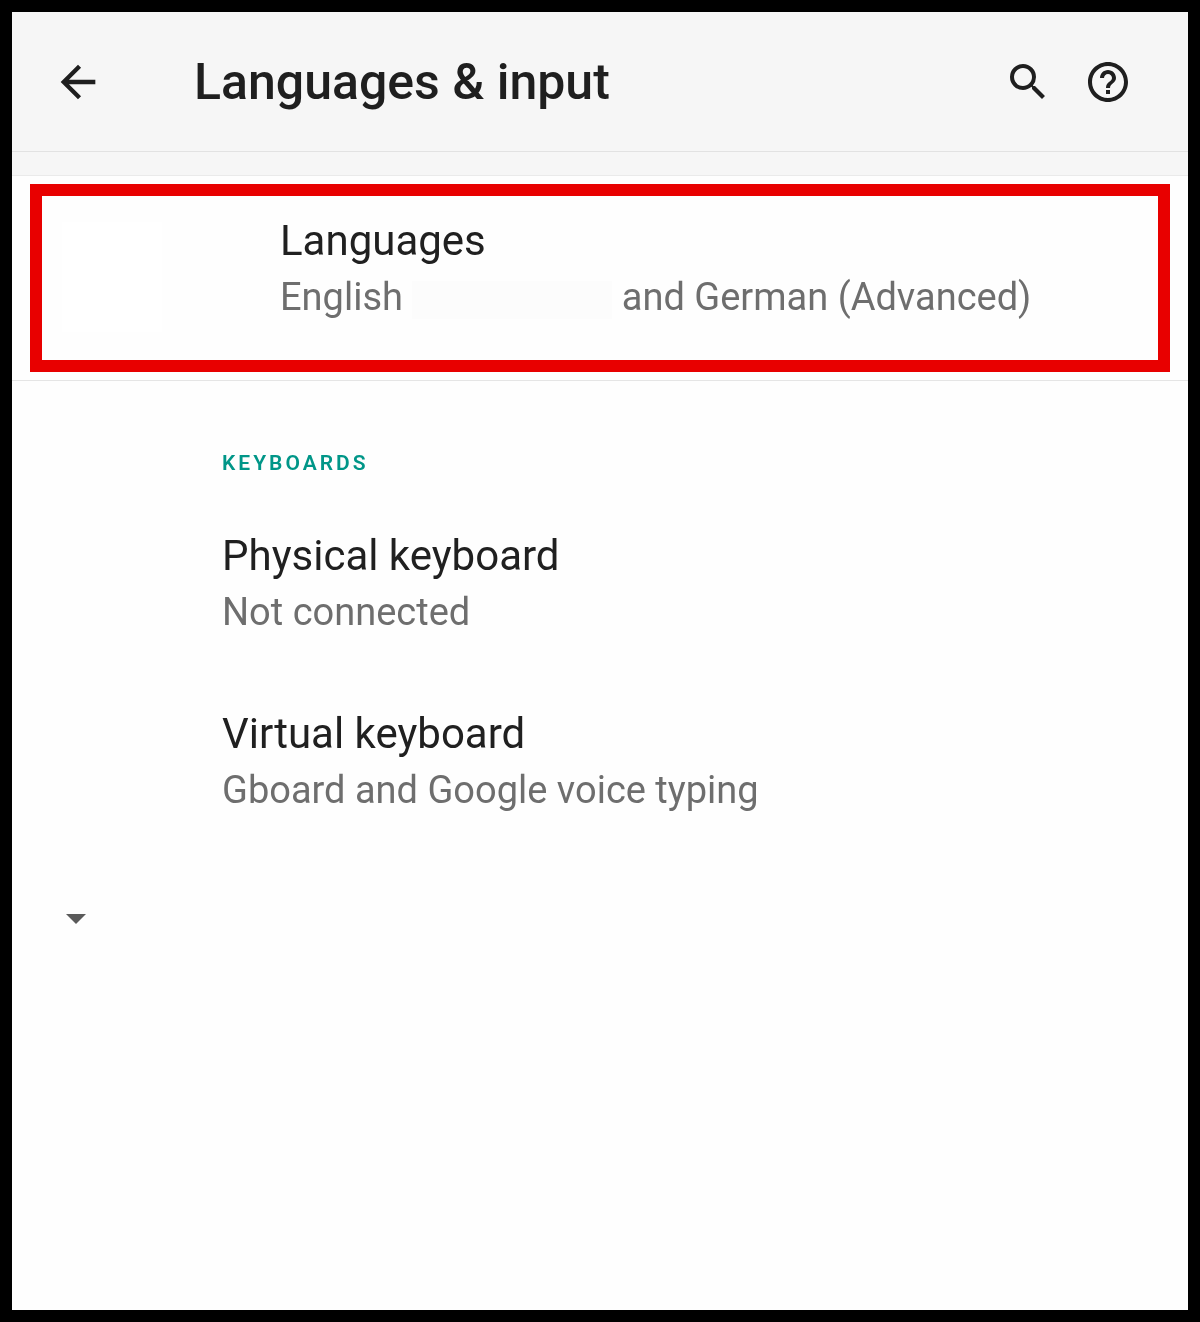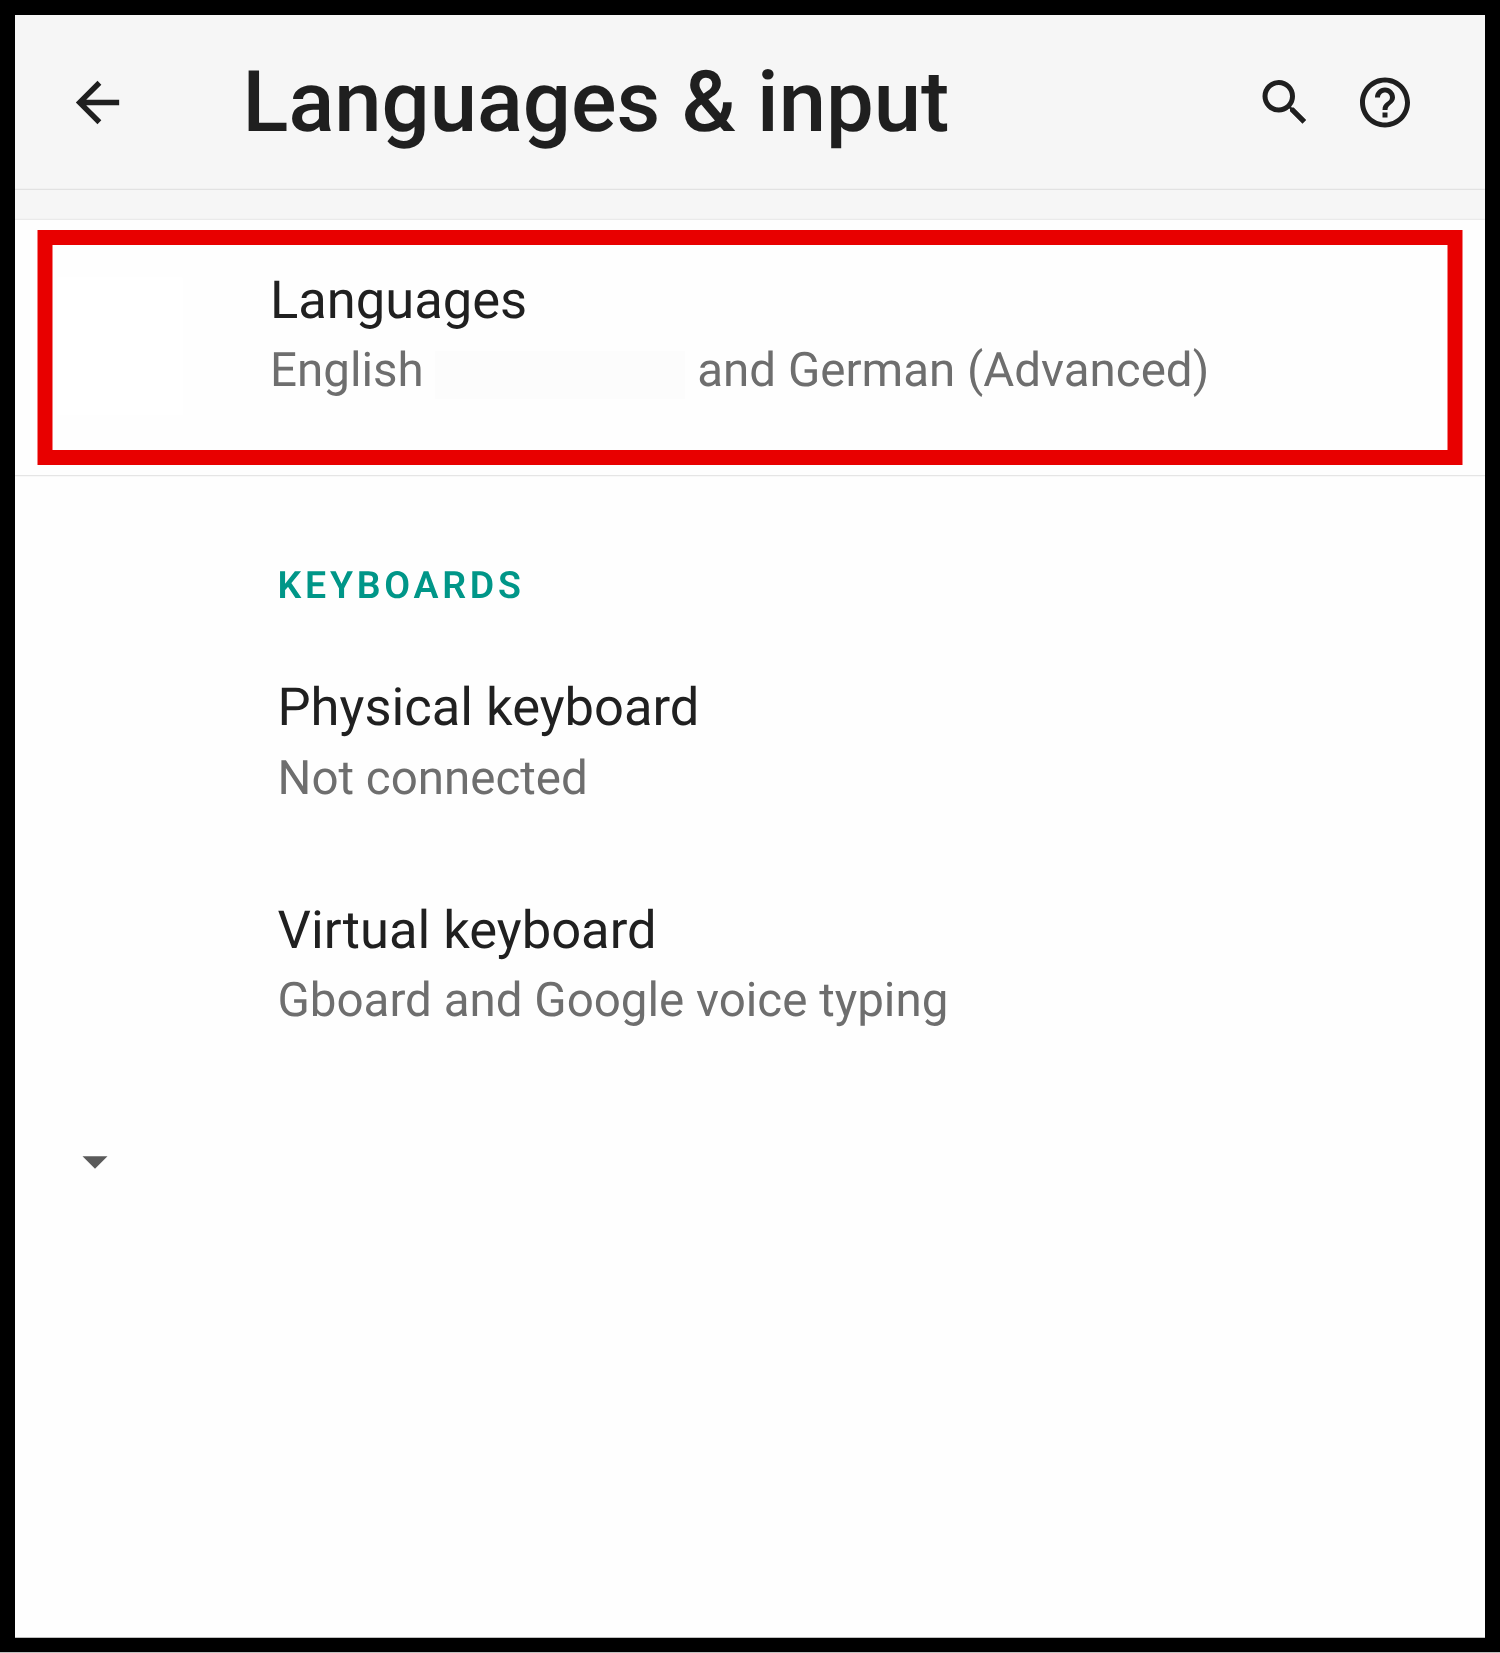--- a/index.html
+++ b/index.html
@@ -30,21 +30,21 @@
     width: 72px;
     display: flex;
     align-items: center;
     justify-content: flex-start;
     cursor: pointer;
   }
   .appbar .back svg { width: 52px; height: 52px; }
   .appbar .title {
     flex: 0 0 auto;
     margin-left: 70px;
-    font-size: 68px;
+    font-size: 50px;
     font-weight: 500;
     color: #1f1f1f;
   }
   .appbar .spacer { flex: 1; }
   .appbar .action {
     width: 80px;
     display: flex;
     align-items: center;
     justify-content: center;
     cursor: pointer;
@@ -97,30 +97,30 @@
     color: #6e6e6e;
     font-weight: 400;
     line-height: 1.3;
   }
 
   
   .highlight-wrap {
     margin: 8px 18px 0 18px;
     border: 12px solid #e80000;
   }
-  .highlight-wrap .row { padding: 20px 20px 28px 4px; }
+  .highlight-wrap .row { padding: 20px 20px 28px 20px; gap: 48px; }
   .post-highlight-divider {
     height: 1px;
     background: #e5e5e5;
     margin-top: 8px;
   }
 
   .section-header {
     padding: 70px 40px 20px 210px;
-    font-size: 30px;
+    font-size: 21px;
     letter-spacing: 3px;
     font-weight: 600;
     color: #009688;
   }
 
   .advanced-row .lead svg {
     width: 48px;
     height: 48px;
   }
 

